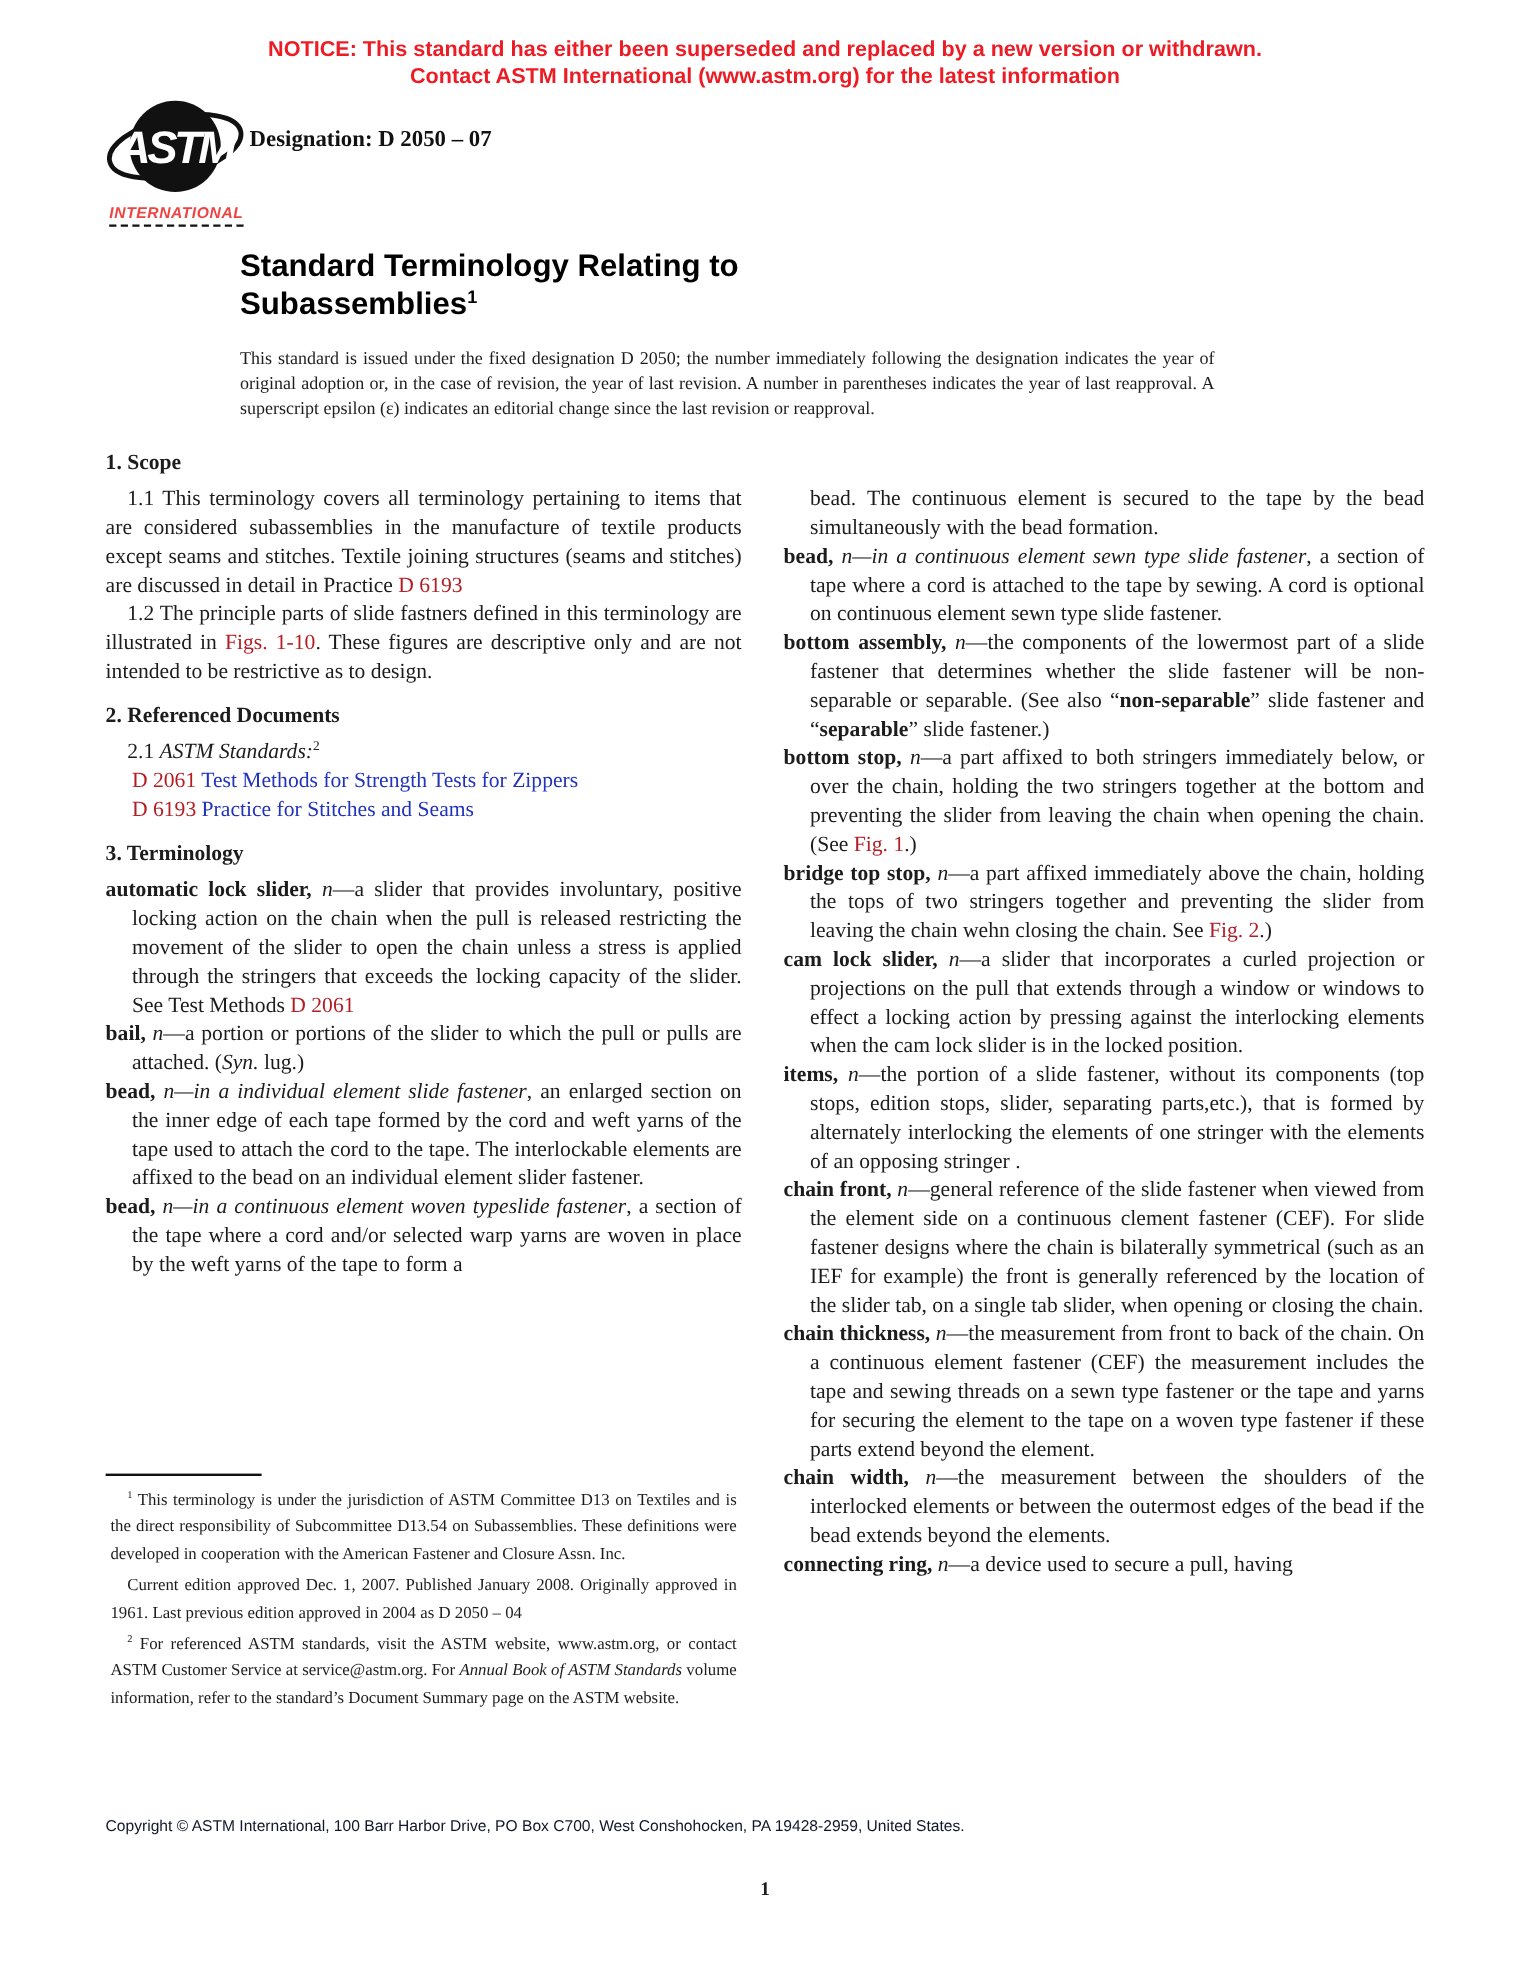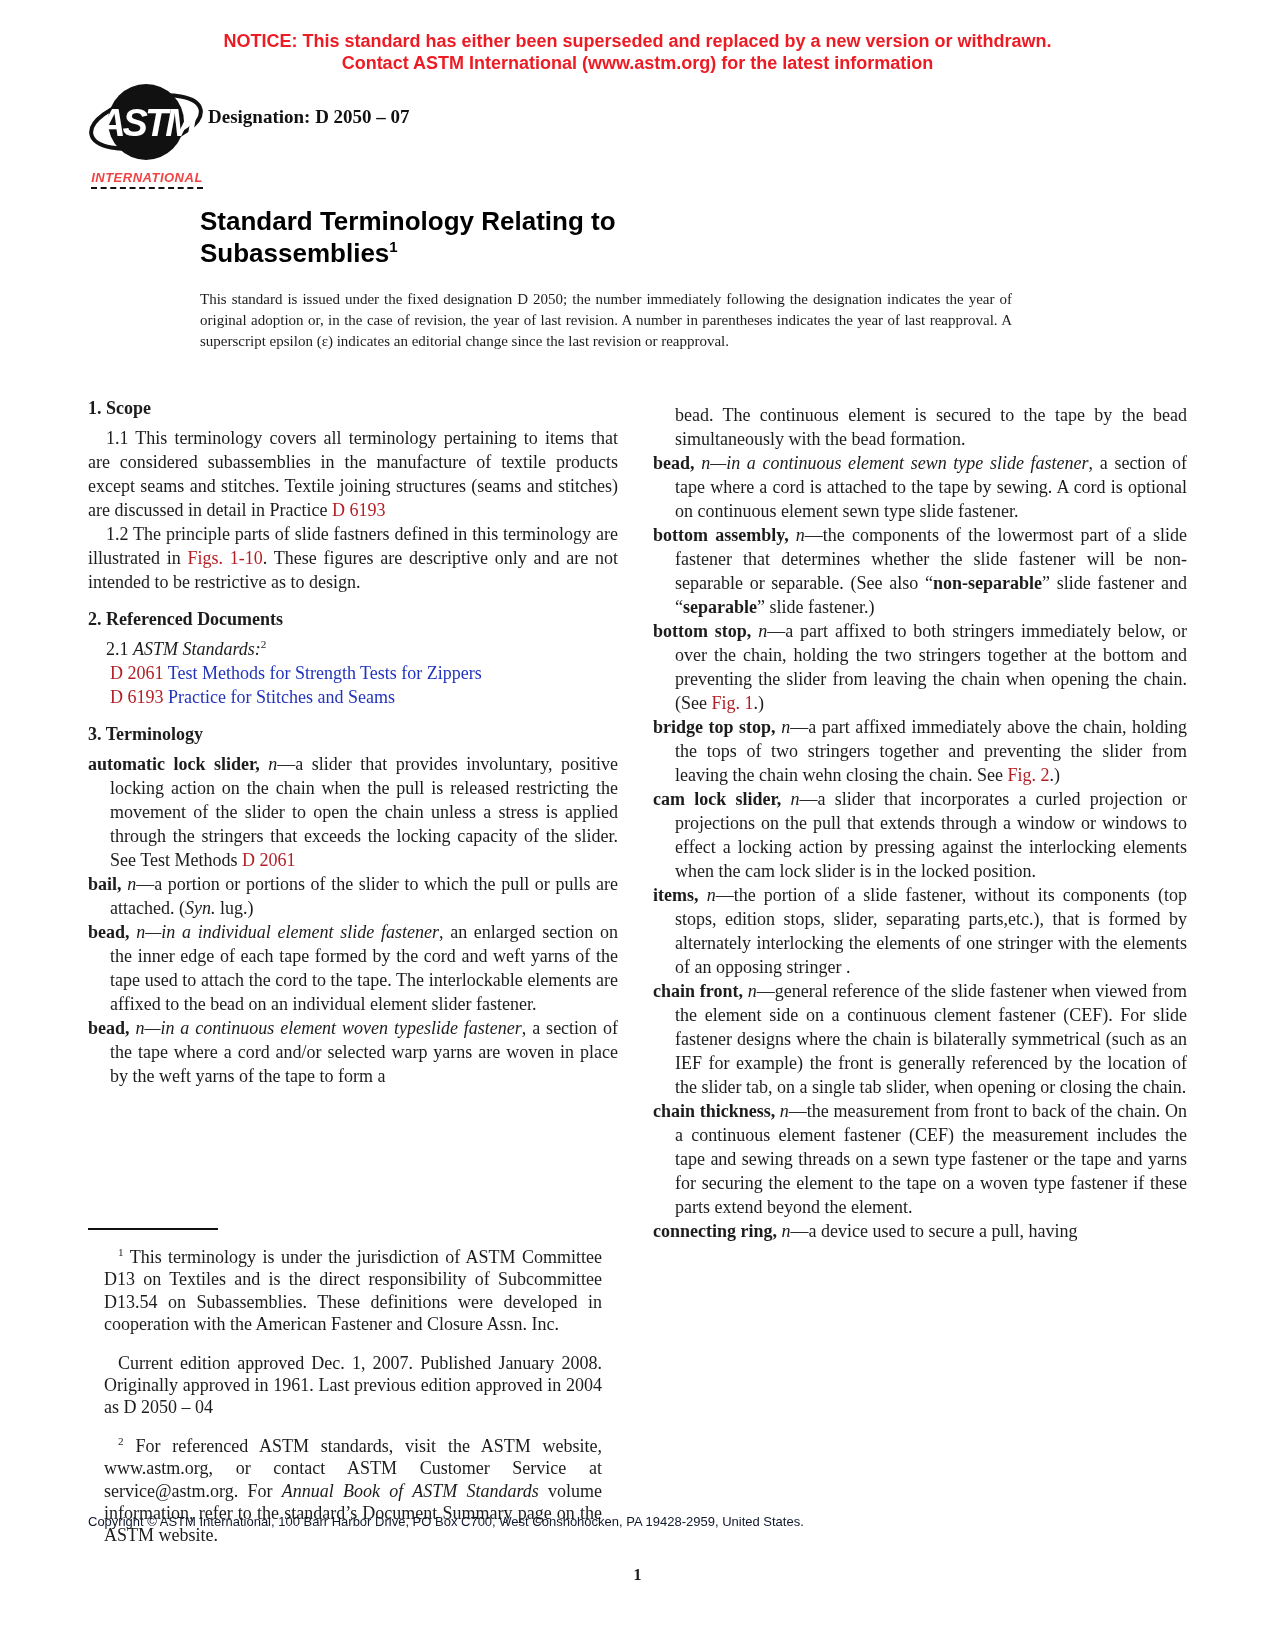--- a/index.html
+++ b/index.html
@@ -18,39 +18,39 @@
                font-weight:bold;font-size:19px;color:#111;}
   
   .title{position:absolute;left:200px;top:205px;font-family:"Liberation Sans",sans-serif;
          font-weight:bold;font-size:26px;line-height:32px;color:#000000;}
   .title .sup-title{font-size:15px;vertical-align:super;line-height:0;}
   
   .issuance{position:absolute;left:200px;top:289px;width:812px;font-size:15px;
             line-height:21px;text-align:justify;}
   
   .col{position:absolute;font-size:18px;line-height:24px;text-align:justify;}
-  .col-left{left:88px;top:396px;width:530px;}
+  .col-left{left:88px;top:373px;width:530px;}
   .col-right{left:653px;top:403px;width:534px;}
   .sec-heading{font-size:18px;line-height:24px;font-weight:bold;margin:13px 0 6px 0;text-align:left;}
   .sec-heading.first{margin-top:0;}
   .p-num{margin:0;text-indent:18px;}
   .ref-intro{margin:0;text-indent:18px;}
   .ref-item{margin:0;padding-left:22px;}
   .term{margin:0;padding-left:22px;text-indent:-22px;}
   .cont{margin:0;padding-left:22px;}
   
   .b{font-weight:bold;}
   .i{font-style:italic;}
   .red{color:var(--link-red,#b21e24);}
   .blue{color:var(--link-blue,#2233bb);}
   .sup{font-size:.62em;vertical-align:super;line-height:0;}
   
   .footnotes{position:absolute;left:88px;top:1228px;width:530px;}
   .fn-rule{width:130px;border-top:2px solid #111;height:0;margin:0 0 10px 0;}
-  .footnotes p{margin:16px;font-size:18px;line-height:22.4px;text-align:justify;text-indent:14px;}
+  .footnotes p{margin:4px;font-size:14px;line-height:22.4px;text-align:justify;text-indent:14px;}
   
   .copyright{position:absolute;left:88px;top:1514px;font-family:"Liberation Sans",sans-serif;
              font-size:13px;color:#0f172a;}
   .page-num{position:absolute;left:0;right:0;top:1566px;text-align:center;font-size:16px;font-weight:bold;}
 </style>
 </head>
 <body>
 
 <div class="page">
 
@@ -104,20 +104,21 @@
     <p class="cont"><span>bead. The continuous element is secured to the tape by the bead simultaneously with the bead formation.</span></p>
     <div>
         <p class="term"><span class="b">bead,</span><span class="i"> n—in a continuous element sewn type slide fastener</span><span>, a section of tape where a cord is attached to the tape by sewing. A cord is optional on continuous element sewn type slide fastener.</span></p>
         <p class="term"><span class="b">bottom assembly,</span><span class="i"> n</span><span>—the components of the lowermost part of a slide fastener that determines whether the slide fastener will be non-separable or separable. (See also “</span><span class="b">non-separable</span><span>” slide fastener and “</span><span class="b">separable</span><span>” slide fastener.)</span></p>
         <p class="term"><span class="b">bottom stop,</span><span class="i"> n</span><span>—a part affixed to both stringers immediately below, or over the chain, holding the two stringers together at the bottom and preventing the slider from leaving the chain when opening the chain. (See </span><span class="red">Fig. 1</span><span>.)</span></p>
         <p class="term"><span class="b">bridge top stop,</span><span class="i"> n</span><span>—a part affixed immediately above the chain, holding the tops of two stringers together and preventing the slider from leaving the chain wehn closing the chain. See </span><span class="red">Fig. 2</span><span>.)</span></p>
         <p class="term"><span class="b">cam lock slider,</span><span class="i"> n</span><span>—a slider that incorporates a curled projection or projections on the pull that extends through a window or windows to effect a locking action by pressing against the interlocking elements when the cam lock slider is in the locked position.</span></p>
         <p class="term"><span class="b">items,</span><span class="i"> n</span><span>—the portion of a slide fastener, without its components (top stops, edition stops, slider, separating parts,etc.), that is formed by alternately interlocking the elements of one stringer with the elements of an opposing stringer .</span></p>
         <p class="term"><span class="b">chain front,</span><span class="i"> n</span><span>—general reference of the slide fastener when viewed from the element side on a continuous clement fastener (CEF). For slide fastener designs where the chain is bilaterally symmetrical (such as an IEF for example) the front is generally referenced by the location of the slider tab, on a single tab slider, when opening or closing the chain.</span></p>
         <p class="term"><span class="b">chain thickness,</span><span class="i"> n</span><span>—the measurement from front to back of the chain. On a continuous element fastener (CEF) the measurement includes the tape and sewing threads on a sewn type fastener or the tape and yarns for securing the element to the tape on a woven type fastener if these parts extend beyond the element.</span></p>
+        <p class="term"><span class="b">chain width,</span><span class="i"> n</span><span>—the measurement between the shoulders of the interlocked elements or between the outermost edges of the bead if the bead extends beyond the elements.</span></p>
         <p class="term"><span class="b">connecting ring,</span><span class="i"> n</span><span>—a device used to secure a pull, having</span></p>
       </div>
   </div>
 
   <div class="footnotes">
     <div class="fn-rule"></div>
     <div>
         <p class="fn"><span class="sup">1</span><span> This terminology is under the jurisdiction of ASTM Committee D13 on Textiles and is the direct responsibility of Subcommittee D13.54 on Subassemblies. These definitions were developed in cooperation with the American Fastener and Closure Assn. Inc.</span></p>
         <p class="fn"><span>Current edition approved Dec. 1, 2007. Published January 2008. Originally approved in 1961. Last previous edition approved in 2004 as D 2050 – 04</span></p>
         <p class="fn"><span class="sup">2</span><span> For referenced ASTM standards, visit the ASTM website, www.astm.org, or contact ASTM Customer Service at service@astm.org. For </span><span class="i">Annual Book of ASTM Standards</span><span> volume information, refer to the standard’s Document Summary page on the ASTM website.</span></p>

